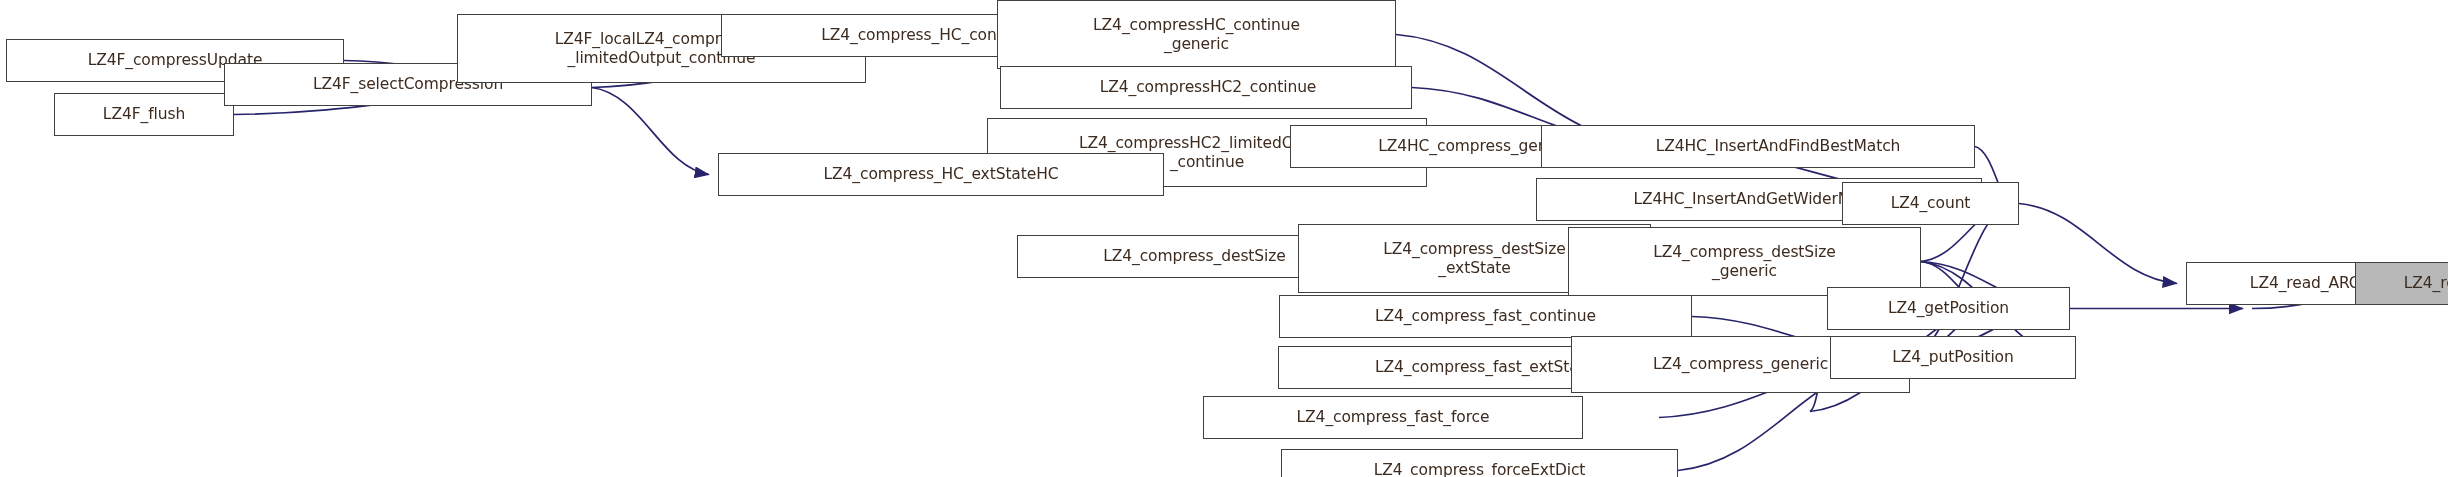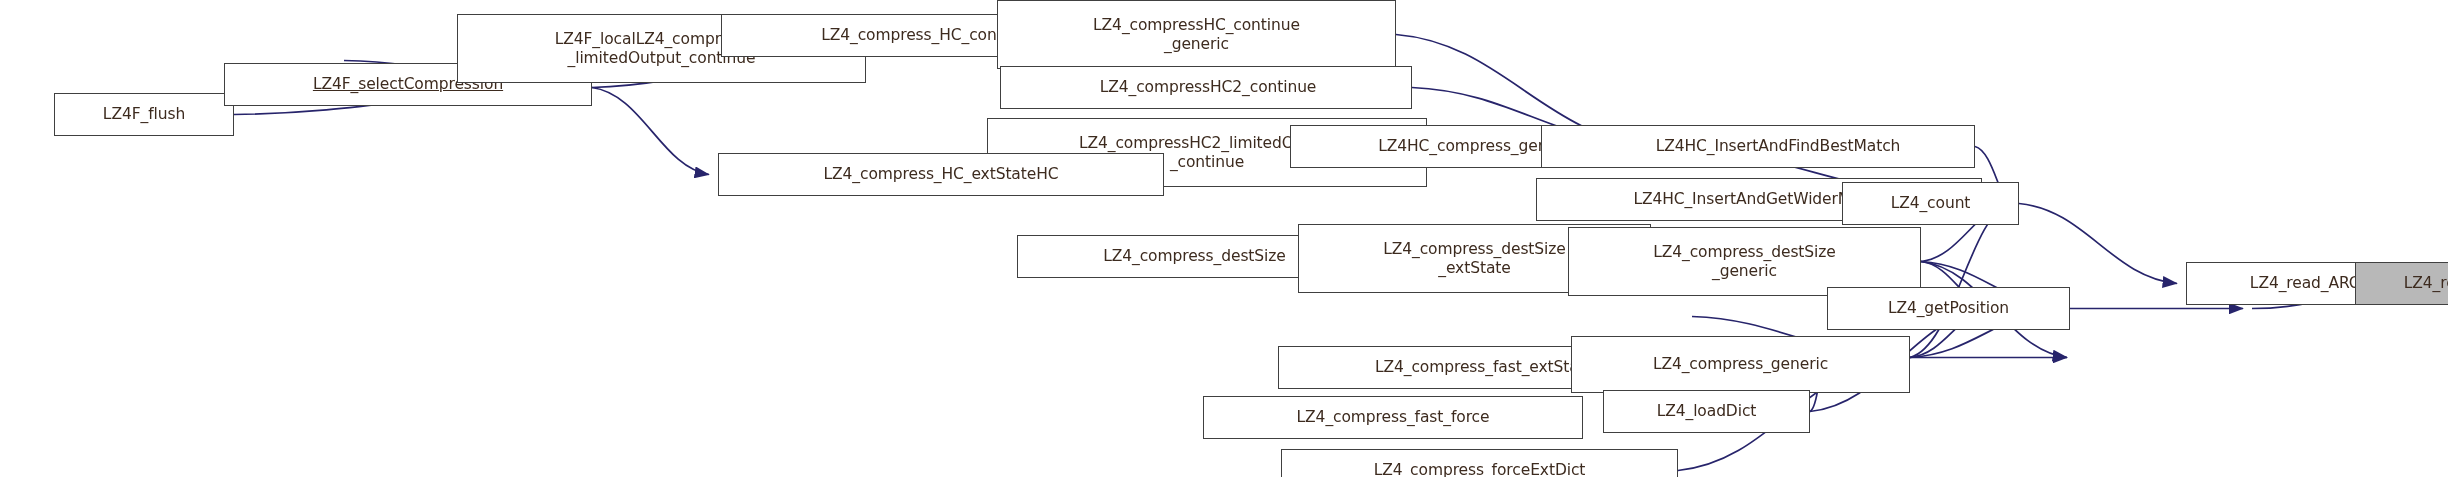--- a/index.html
+++ b/index.html
@@ -90,41 +90,43 @@
         <path d="M1910,357.5 C1953.6,346.3 1969.95,215.5 2010,203.5" stroke="#27246b" stroke-width="1.7" fill="none" marker-end="url(#arrow)"></path>
         <path d="M1910,357.5 C1974,353.6584 1998,312.616 2061,308.5" stroke="#27246b" stroke-width="1.7" fill="none" marker-end="url(#arrow)"></path>
         <path d="M1910,357.5 C1976.4,357.5 2001.3,357.5 2067,357.5" stroke="#27246b" stroke-width="1.7" fill="none" marker-end="url(#arrow)"></path>
         <path d="M1910,357.5 C1945.2,353.6584 1958.4,312.616 1989,308.5" stroke="#27246b" stroke-width="1.7" fill="none" marker-end="url(#arrow)"></path>
         <path d="M1659,417.5 C1759.4,412.796 1797.05,362.54 1901,357.5" stroke="#27246b" stroke-width="1.7" fill="none" marker-end="url(#arrow)"></path>
         <path d="M1810,411.5 C1818,407.2664 1821,362.036 1821,357.5" stroke="#27246b" stroke-width="1.7" fill="none" marker-end="url(#arrow)"></path>
         <path d="M1810,411.5 C1885.2,403.4248 1913.4,317.152 1989,308.5" stroke="#27246b" stroke-width="1.7" fill="none" marker-end="url(#arrow)"></path>
         <path d="M1678,470.5 C1770.8,461.6408 1805.6,366.992 1901,357.5" stroke="#27246b" stroke-width="1.7" fill="none" marker-end="url(#arrow)"></path>
       </g>
   </svg>
+<div class="node" style="left: 6px; top: 39px; width: 338px; height: 43px;"><span class="node-label">LZ4F_compressUpdate</span></div>
     <div class="node" style="left: 54px; top: 93px; width: 180px; height: 43px; justify-content: flex-end;"><span class="node-label">LZ4F_flush</span></div>
-    <div class="node" style="left: 224px; top: 63px; width: 368px; height: 43px; text-decoration: underline;"><span class="node-label">LZ4F_selectCompression</span></div>
+    <div class="node" style="left: 224px; top: 63px; width: 368px; height: 43px;"><span class="node-label">LZ4F_selectCompression</span></div>
     <div class="node" style="left: 457px; top: 14px; width: 409px; height: 69px;"><span class="node-label">LZ4F_localLZ4_compressHC
 _limitedOutput_continue</span></div>
     <div class="node" style="left: 721px; top: 14px; width: 415px; height: 43px;"><span class="node-label">LZ4_compress_HC_continue</span></div>
     <div class="node" style="left: 997px; top: 0px; width: 399px; height: 69px;"><span class="node-label">LZ4_compressHC_continue
 _generic</span></div>
     <div class="node" style="left: 1000px; top: 66px; width: 412px; height: 43px; padding-left: 8px;"><span class="node-label">LZ4_compressHC2_continue</span></div>
     <div class="node" style="left: 987px; top: 118px; width: 440px; height: 69px;"><span class="node-label">LZ4_compressHC2_limitedOutput
 _continue</span></div>
     <div class="node" style="left: 718px; top: 153px; width: 446px; height: 43px;"><span class="node-label">LZ4_compress_HC_extStateHC</span></div>
     <div class="node" style="left: 1290px; top: 125px; width: 374px; height: 43px;"><span class="node-label">LZ4HC_compress_generic</span></div>
     <div class="node" style="left: 1541px; top: 125px; width: 434px; height: 43px; padding-left: 44px;"><span class="node-label">LZ4HC_InsertAndFindBestMatch</span></div>
     <div class="node" style="left: 1536px; top: 178px; width: 446px; height: 43px;"><span class="node-label">LZ4HC_InsertAndGetWiderMatch</span></div>
     <div class="node" style="left: 1842px; top: 182px; width: 177px; height: 43px;"><span class="node-label">LZ4_count</span></div>
     <div class="node" style="left: 1017px; top: 235px; width: 355px; height: 43px;"><span class="node-label">LZ4_compress_destSize</span></div>
     <div class="node" style="left: 1298px; top: 224px; width: 353px; height: 69px;"><span class="node-label">LZ4_compress_destSize
 _extState</span></div>
     <div class="node" style="left: 1568px; top: 227px; width: 353px; height: 69px;"><span class="node-label">LZ4_compress_destSize
 _generic</span></div>
+    <div class="node" style="left: 1279px; top: 295px; width: 413px; height: 43px;"><span class="node-label">LZ4_compress_fast_continue</span></div>
     <div class="node" style="left: 1827px; top: 287px; width: 243px; height: 43px;"><span class="node-label">LZ4_getPosition</span></div>
     <div class="node" style="left: 2186px; top: 262px; width: 249px; height: 43px;"><span class="node-label">LZ4_read_ARCH</span></div>
     <div class="node highlight" style="left: 2355px; top: 262px; width: 188px; height: 43px; background: rgb(184, 184, 184);"><span class="node-label">LZ4_read64</span></div>
     <div class="node" style="left: 1278px; top: 346px; width: 413px; height: 43px;"><span class="node-label">LZ4_compress_fast_extState</span></div>
     <div class="node" style="left: 1571px; top: 336px; width: 339px; height: 57px;"><span class="node-label">LZ4_compress_generic</span></div>
+    <div class="node" style="left: 1830px; top: 336px; width: 246px; height: 43px;"><span class="node-label">LZ4_putPosition</span></div>
     <div class="node" style="left: 1203px; top: 396px; width: 380px; height: 43px;"><span class="node-label">LZ4_compress_fast_force</span></div>
-    <div class="node" style="left: 1603px; top: 390px; width: 207px; height: 43px;"><span class="node-label">LZ4_loadDict</span></div>
     <div class="node" style="left: 1281px; top: 449px; width: 397px; height: 43px;"><span class="node-label">LZ4_compress_forceExtDict</span></div>
   </div>
 
 </body></html>

